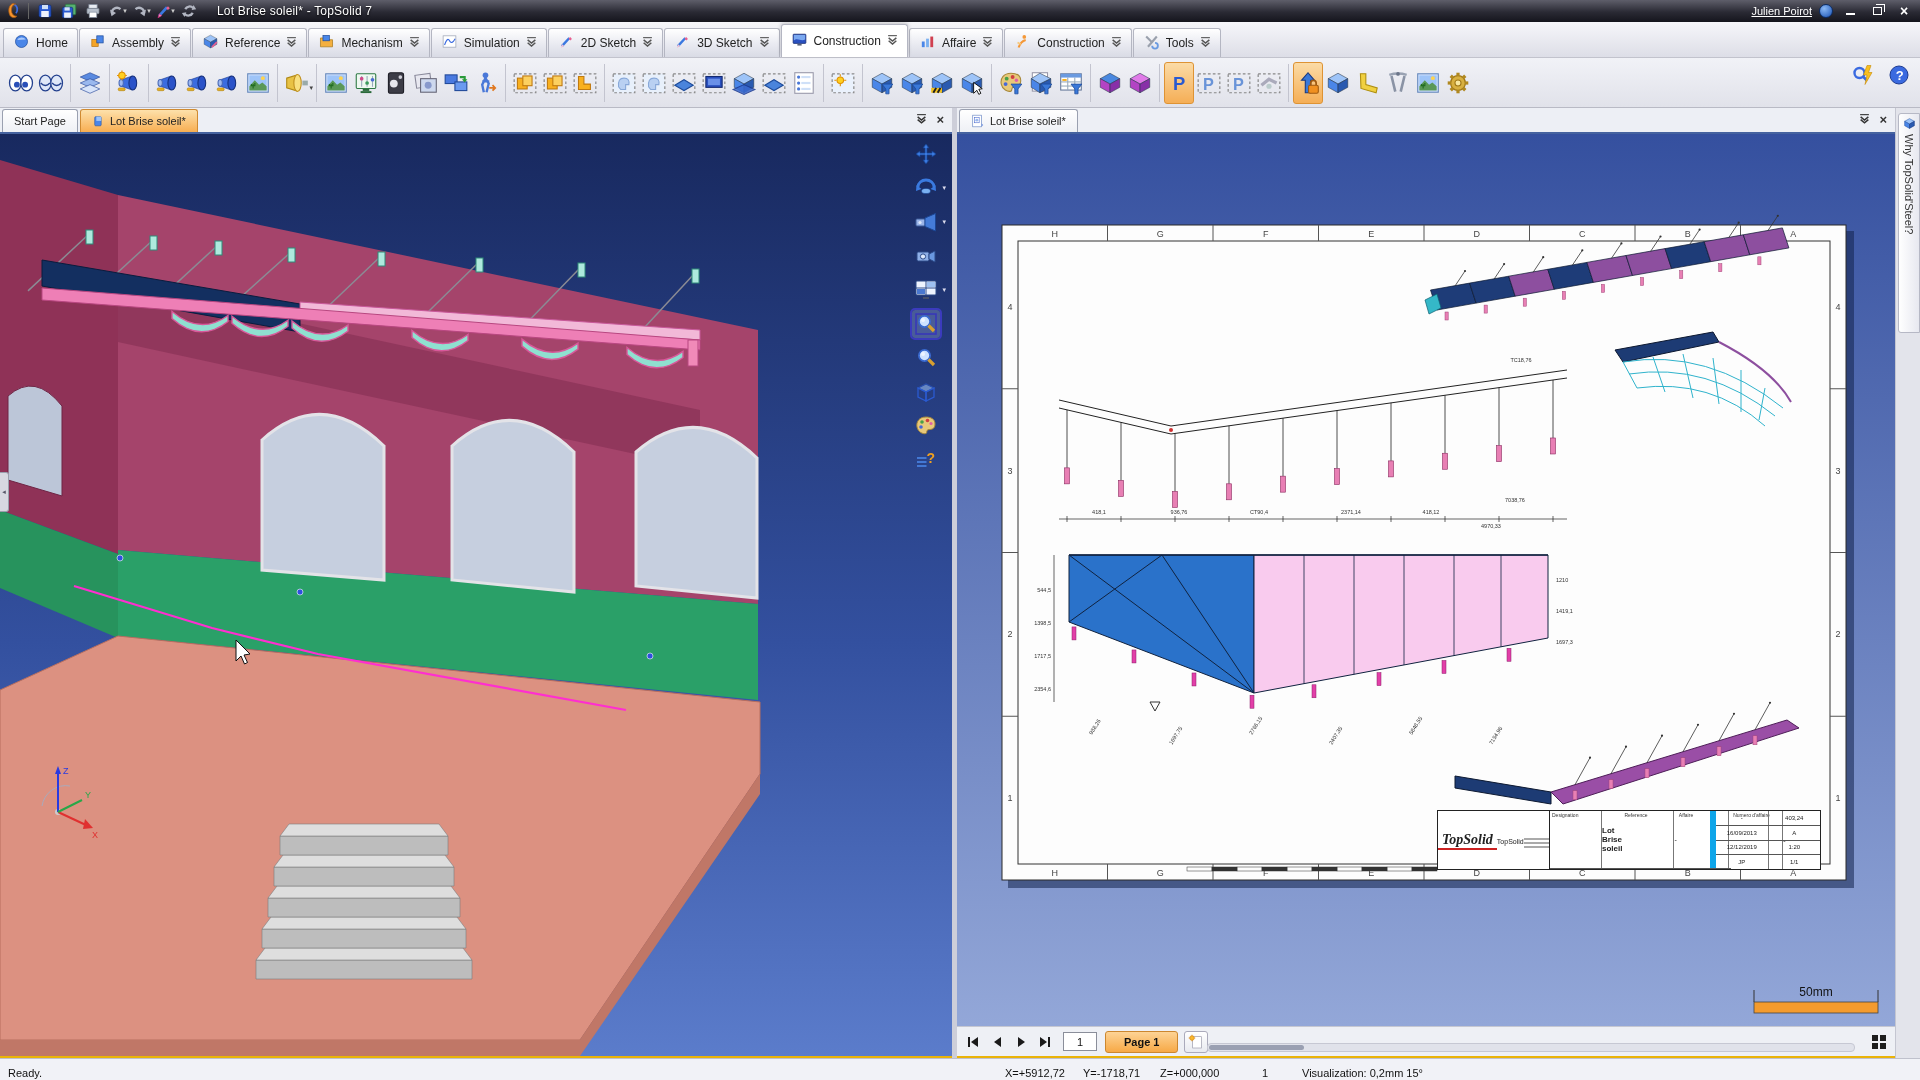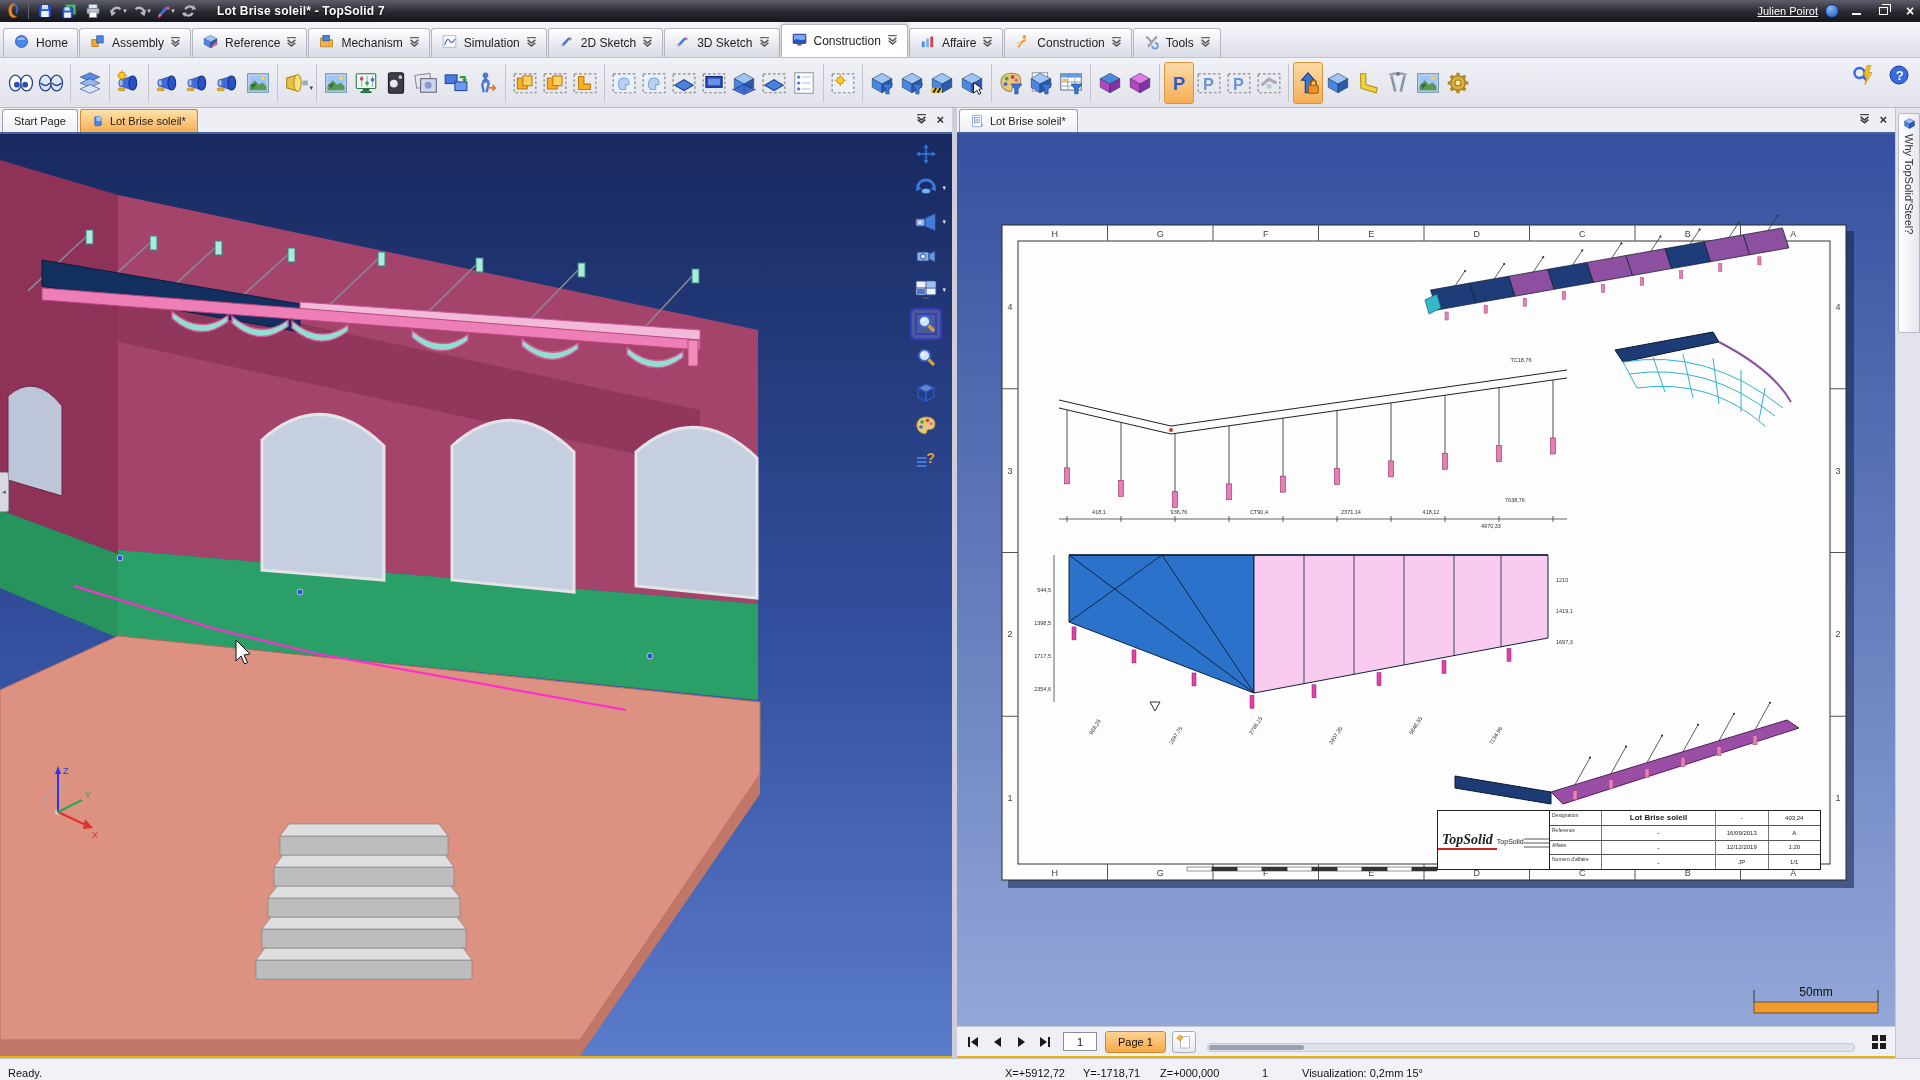--- a/index.html
+++ b/index.html
@@ -6,22 +6,22 @@
 html,body{width:1920px;height:1080px;overflow:hidden}
 body{font-family:"Liberation Sans",sans-serif;font-size:11px;background:#e6e7ee;color:#111}
 .app{position:relative;width:1920px;height:1080px;background:#e6e7ee}
 
 .titlebar{position:absolute;left:0;top:0;width:100%;height:22px;background:linear-gradient(#5e5e6a,#2a2a34 55%,#15151d);display:flex;align-items:center;color:#fff;z-index:30}
 .qat{display:flex;align-items:center;gap:1px;padding-left:2px}
 .app-logo{width:22px;height:20px;display:flex;align-items:center;justify-content:center}
 .qat-btn{width:24px;height:20px;display:flex;align-items:center;justify-content:center;position:relative}
 .qat-btn .dd{font-size:7px;color:#ccc;margin-left:-2px}
 .qat-sep{width:1px;height:16px;background:#666;margin:0 3px}
-.title-text{font-weight:bold;font-size:12px;margin-left:16px;text-shadow:0 1px 2px #000;letter-spacing:.2px}
-.titlebar-right{margin-left:auto;display:flex;align-items:center;gap:7px;}
+.title-text{font-weight:normal;font-size:12px;margin-left:16px;text-shadow:0 1px 2px #000;letter-spacing:.2px}
+.titlebar-right{margin-left:auto;display:flex;align-items:center;gap:7px;padding-right:6px}
 .user{text-decoration:underline;font-size:11px;color:#fff}
 .avatar{width:14px;height:14px;border-radius:50%;background:radial-gradient(circle at 35% 30%,#8ab8f4,#1a52b4);border:1px solid #0c2d66;display:inline-block}
 .winbtn{width:20px;height:16px;display:flex;align-items:center;justify-content:center;color:#fff}
 .ic-min{width:9px;height:2px;background:#fff;margin-top:6px}
 .ic-restore{width:9px;height:8px;border:1.5px solid #fff;position:relative}
 .ic-restore:before{content:"";position:absolute;left:2px;top:-4px;width:8px;height:7px;border:1.5px solid #fff;border-bottom:none;border-left:none}
 .ic-close{font-size:14px;font-weight:bold;line-height:1}
 
 .ribbon-tabs{position:absolute;top:22px;left:0;width:100%;height:36px;background:linear-gradient(#f6f6fa,#dddee7);border-bottom:1px solid #c2c3cd;display:flex;align-items:flex-end;padding:0 3px;gap:1px;z-index:20}
 .rtab{height:29px;display:flex;align-items:center;gap:6px;padding:0 9px;background:linear-gradient(#ffffff,#e9eaf1 55%,#d9dbe5);border:1px solid #b4b6c2;border-bottom:none;border-radius:3px 3px 0 0;font-size:12px;color:#222}
@@ -54,42 +54,42 @@
 .vbtn.selected{outline:2px solid #3b3bbd;background:rgba(190,205,255,.25)}
 .vbtn .dd{position:absolute;right:-6px;top:10px;font-size:7px;color:#dde}
 .edge-tab{position:absolute;left:0;top:338px;width:9px;height:40px;background:#d7d8e1;border:1px solid #9aa0ae;border-left:none;border-radius:0 3px 3px 0;display:flex;align-items:center;justify-content:center;font-size:7px;color:#556}
 
 .pagebar{height:30px;background:#eef0f5;border-top:1px solid #c5c7d2;position:relative;display:flex;align-items:center;padding-left:6px;gap:4px}
 .nav{width:20px;height:18px;display:flex;align-items:center;justify-content:center;gap:1px}
 .tri-l{width:0;height:0;border-top:5px solid transparent;border-bottom:5px solid transparent;border-right:7px solid #1a1a1a}
 .tri-r{width:0;height:0;border-top:5px solid transparent;border-bottom:5px solid transparent;border-left:7px solid #1a1a1a}
 .nbar{width:2px;height:10px;background:#1a1a1a}
 .page-num{width:34px;height:19px;background:#fff;border:1px solid #8a8e9a;display:flex;align-items:center;justify-content:center;font-size:11px;margin-left:4px}
-.page-tab{height:22px;padding:0 12px;background:linear-gradient(#fdd395,#f7a946);border:1px solid #cc872f;border-radius:3px;font-weight:normal;display:flex;align-items:center;margin-left:4px}
+.page-tab{height:22px;padding:0 18px;background:linear-gradient(#fdd395,#f7a946);border:1px solid #cc872f;border-radius:3px;font-weight:bold;display:flex;align-items:center;margin-left:4px}
 .newpage{width:24px;height:22px;display:flex;align-items:center;justify-content:center;background:linear-gradient(#fff,#e8eaf0);border:1px solid #aab;border-radius:3px;margin-left:2px}
 .hscroll{position:absolute;left:250px;right:40px;bottom:4px;height:9px;background:#e0e2ea;border:1px solid #c6c8d3;border-radius:4px}
 .hthumb{position:absolute;left:1px;top:1px;width:95px;height:5px;background:#9aa0b2;border-radius:3px}
 .grid-icon{position:absolute;right:9px;top:8px;width:14px;height:14px;display:grid;grid-template-columns:6px 6px;grid-template-rows:6px 6px;gap:2px}
 .grid-icon i{background:#1d1d1d;display:block}
 
 .side-strip{position:absolute;left:1895px;top:0;width:25px;height:950px;background:#e3e4eb;border-left:1px solid #c4c6d1}
 .side-tab{position:absolute;left:2px;top:5px;width:22px;height:220px;background:linear-gradient(90deg,#ffffff,#e7e8f0);border:1px solid #b6b8c5;border-radius:3px 0 0 3px;display:flex;flex-direction:column;align-items:center;padding-top:3px;gap:4px}
 .side-label{writing-mode:vertical-rl;font-size:11px;color:#333;white-space:nowrap}
 
 .statusbar{position:absolute;top:1058px;left:0;width:100%;height:22px;background:#f1f2f7;border-top:1px solid #bfc1cc;font-size:11px;color:#111}
 .statusbar span{position:absolute;top:8px}
 .st-msg{left:8px}.st-x{left:1005px}.st-y{left:1083px}.st-z{left:1160px}.st-count{left:1262px}.st-viz{left:1302px}
 
 .titleblock{position:absolute;left:480px;top:676px;width:384px;height:60px;background:#fff;border:1px solid #222;display:flex;font-family:"Liberation Sans",sans-serif;color:#222;z-index:4}
 .tb-logo{width:112px;border-right:1px solid #222;display:flex;align-items:center;padding-top:2px}
 .tb-brand{font-family:"Liberation Serif",serif;font-style:italic;font-weight:bold;font-size:14px;border-bottom:2px solid #c22;line-height:1;padding:0 4px 1px}
 .tb-company{font-size:7px;margin-top:1px}
 .tb-lines{width:90%;margin-top:3px;display:flex;flex-direction:column;gap:2px}
 .tb-lines i{display:block;height:2px;background:#aaa}
-.tb-mid{width:166px;border-right:1px solid #0ea5e9;display:flex;flex-direction:column}
+.tb-mid{width:166px;border-right:6px solid #0ea5e9;display:flex;flex-direction:row}
 .tb-row{flex:1;display:flex;border-bottom:1px solid #555}
 .tb-row:last-child{border-bottom:none}
 .tb-lab{width:52px;border-right:1px solid #777;font-size:5px;padding:1px 2px;color:#333}
 .tb-val{flex:1;display:flex;align-items:center;justify-content:center;font-size:7px}
 .tb-val.big{font-size:8px;font-weight:bold}
 .tb-right{flex:1;display:flex;flex-direction:column}
 .tb-rrow{flex:1;display:flex;border-bottom:1px solid #555}
 .tb-rrow:last-child{border-bottom:none}
 .tb-cell{flex:1;display:flex;align-items:center;justify-content:center;font-size:6px;border-right:1px solid #777}
 .tb-cell:last-child{border-right:none}

